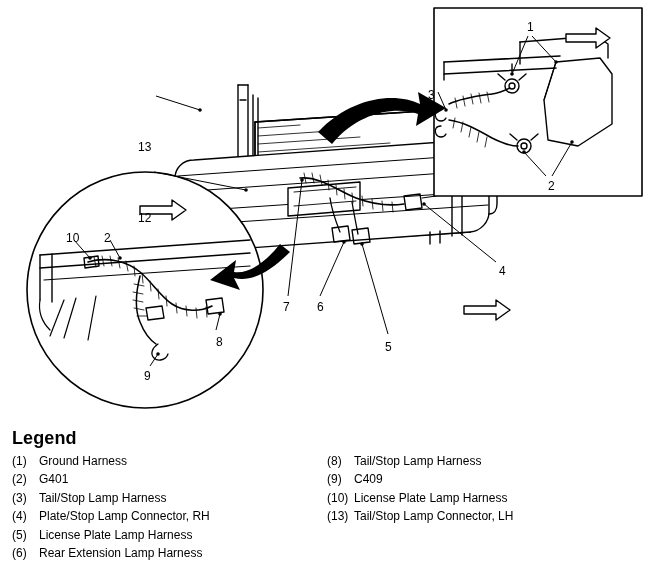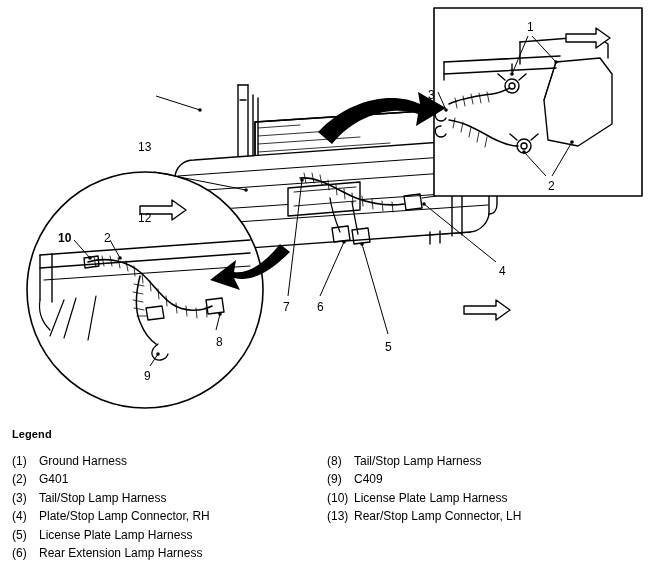--- a/index.html
+++ b/index.html
@@ -38,21 +38,21 @@
     position: absolute;
     left: 0;
     top: 418px;
     width: 650px;
     height: 146px;
   }
   .legend-title {
     position: absolute;
     left: 12px;
     top: 10px;
-    font-size: 11px;
+    font-size: 18px;
     font-weight: bold;
     letter-spacing: 0.1px;
   }
   .legend-cols {
     position: absolute;
     left: 12px;
     top: 34px;
     width: 630px;
     display: flex;
     flex-direction: row;
@@ -316,21 +316,21 @@
 
   <span class="callout-label" style="left:527px; top:21px;">1</span>
   <span class="callout-label" style="left:548px; top:180px;">2</span>
   <span class="callout-label" style="left:428px; top:89px;">3</span>
   <span class="callout-label" style="left:499px; top:265px;">4</span>
   <span class="callout-label" style="left:385px; top:341px;">5</span>
   <span class="callout-label" style="left:317px; top:301px;">6</span>
   <span class="callout-label" style="left:283px; top:301px;">7</span>
   <span class="callout-label" style="left:216px; top:336px;">8</span>
   <span class="callout-label" style="left:144px; top:370px;">9</span>
-  <span class="callout-label" style="left:58px;  top:232px;font-weight:bold;">10</span>
+  <span class="callout-label" style="left:66px;  top:232px;">10</span>
   <span class="callout-label" style="left:104px; top:232px;">2</span>
   <span class="callout-label" style="left:138px; top:166px;margin-top:46px;">12</span>
   <span class="callout-label" style="left:138px; top:93px;margin-top:48px;">13</span>
 </div>
 
 <div id="legend">
   <div class="legend-title">Legend</div>
   <div class="legend-cols">
     <div class="legend-col">
       <div class="legend-row">
@@ -370,17 +370,17 @@
       <div class="legend-row">
         <span class="legend-num">(9)</span>
         <span class="legend-text">C409</span>
       </div>
       <div class="legend-row">
         <span class="legend-num">(10)</span>
         <span class="legend-text">License Plate Lamp Harness</span>
       </div>
       <div class="legend-row">
         <span class="legend-num">(13)</span>
-        <span class="legend-text">Rear/Stop Lamp Connector, LH</span>
+        <span class="legend-text">Tail/Stop Lamp Connector, LH</span>
       </div>
     </div>
   </div>
 </div>
 
 </body></html>

